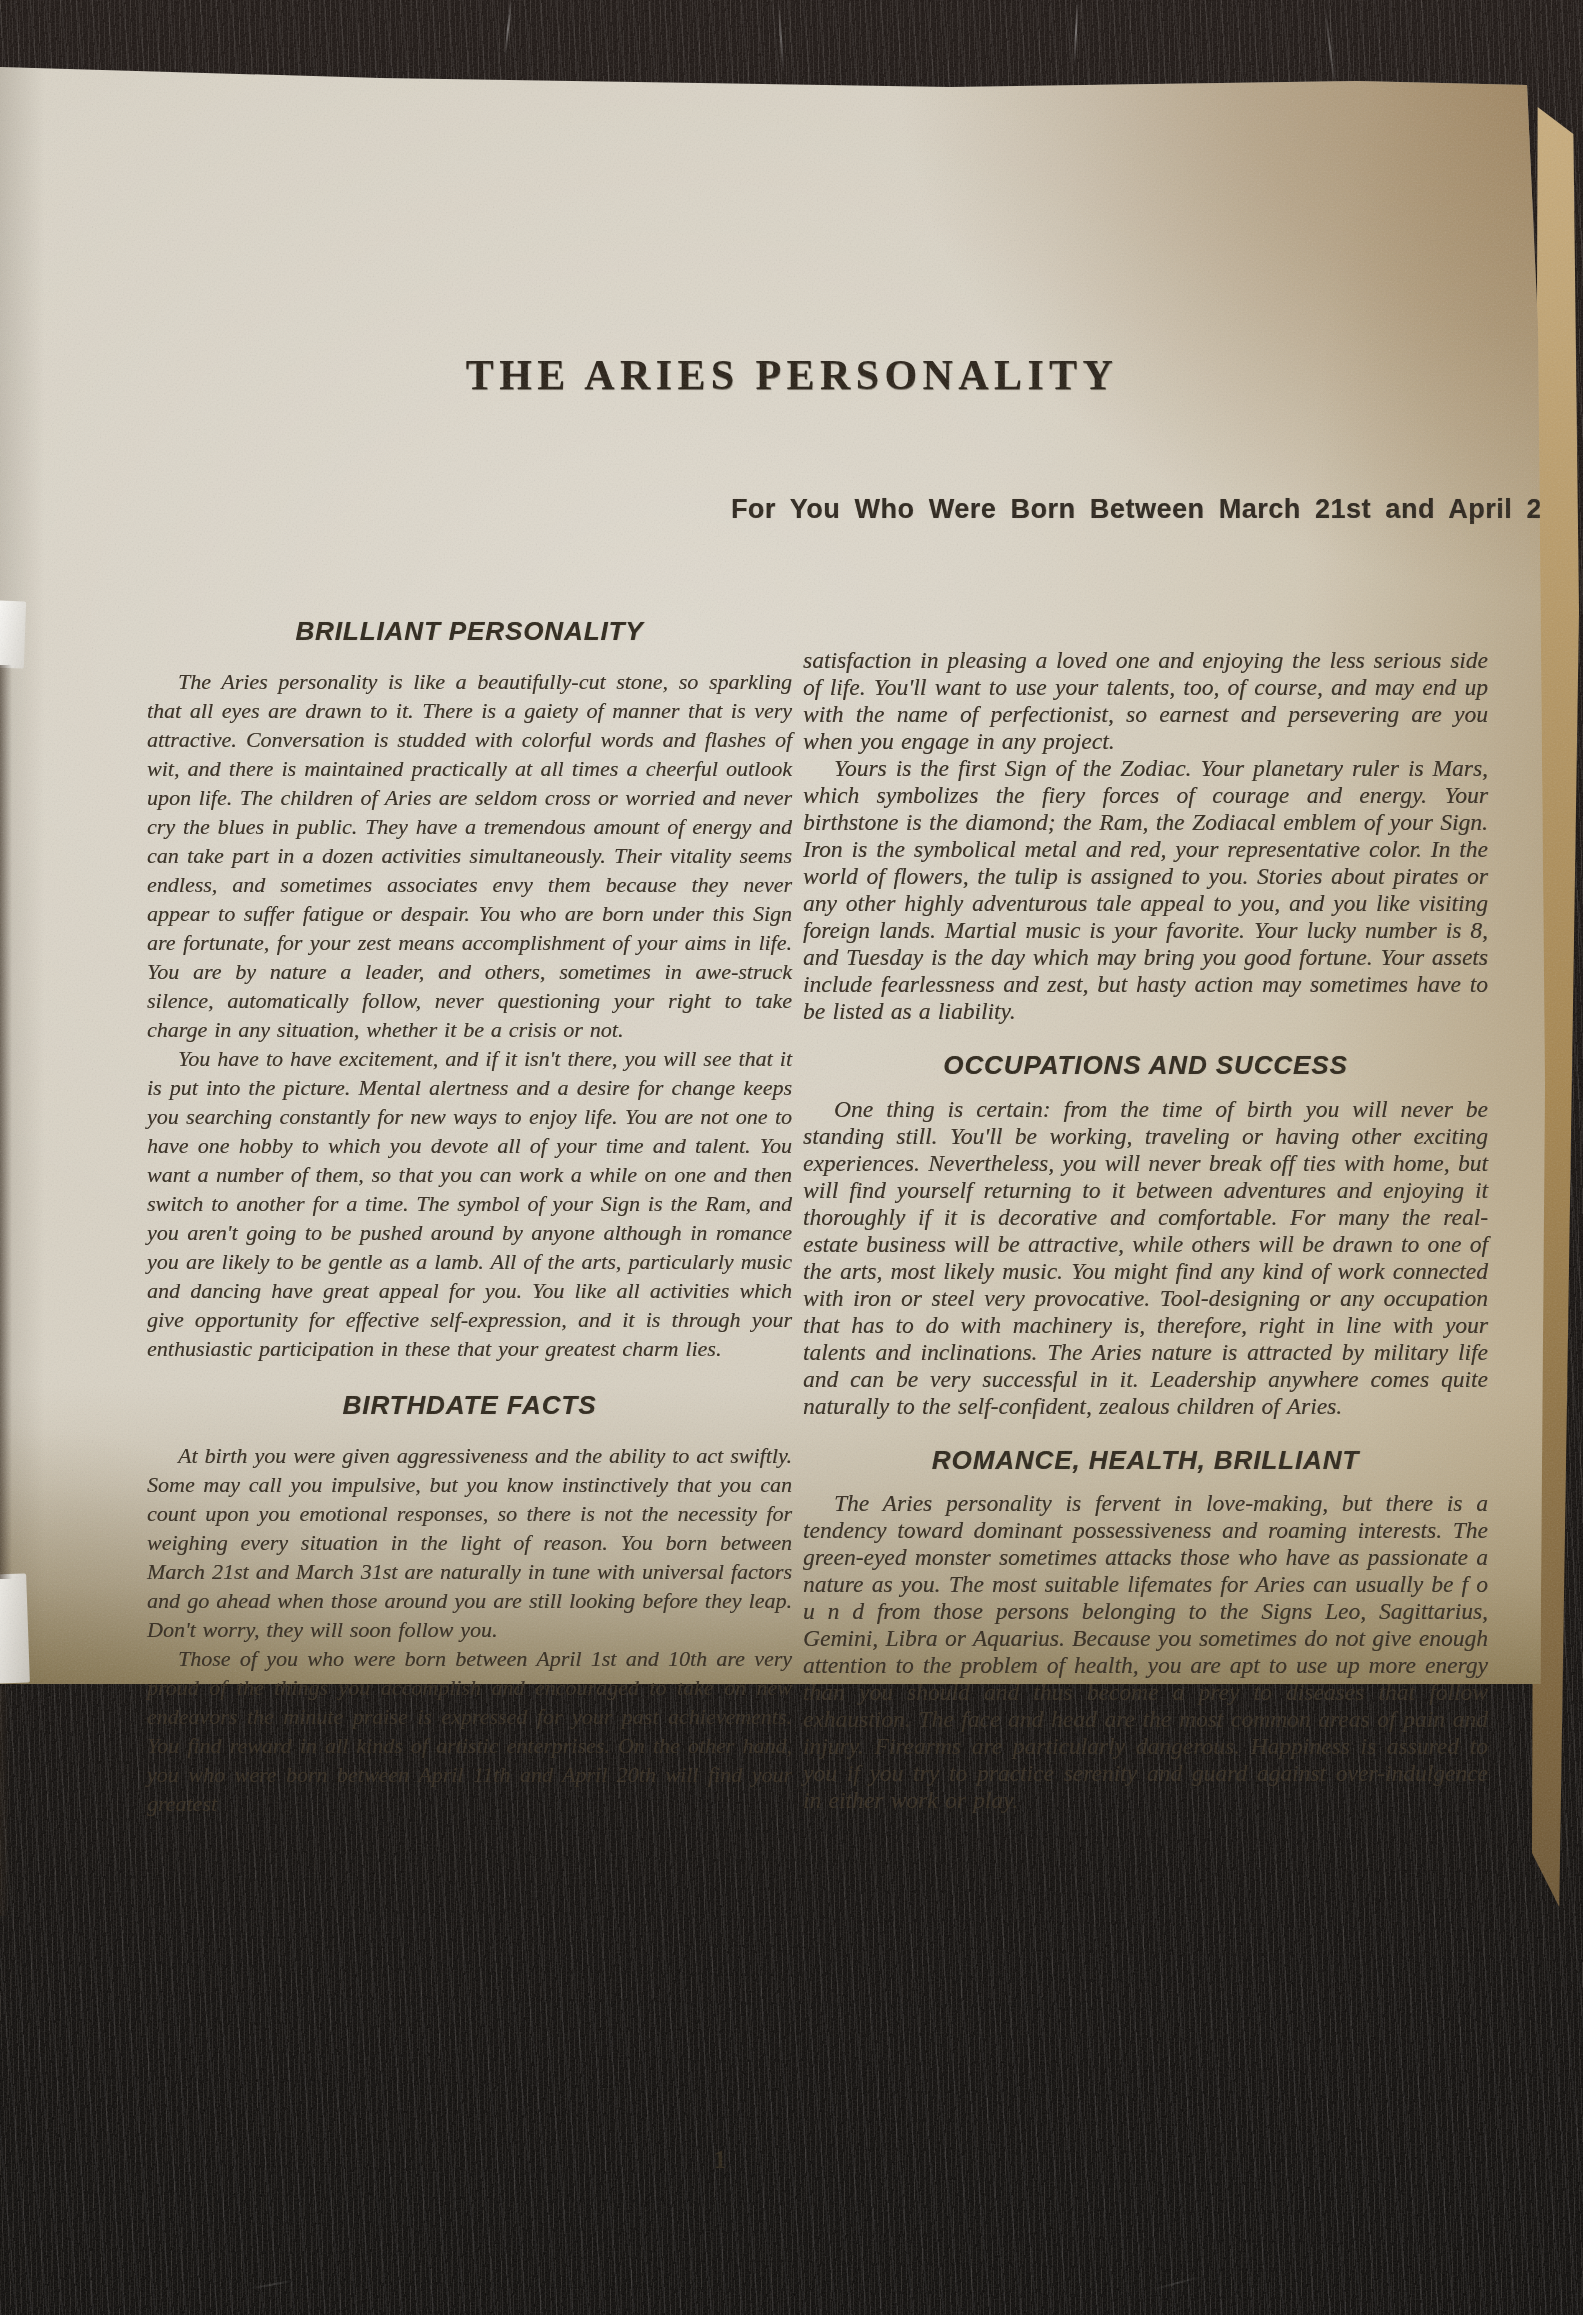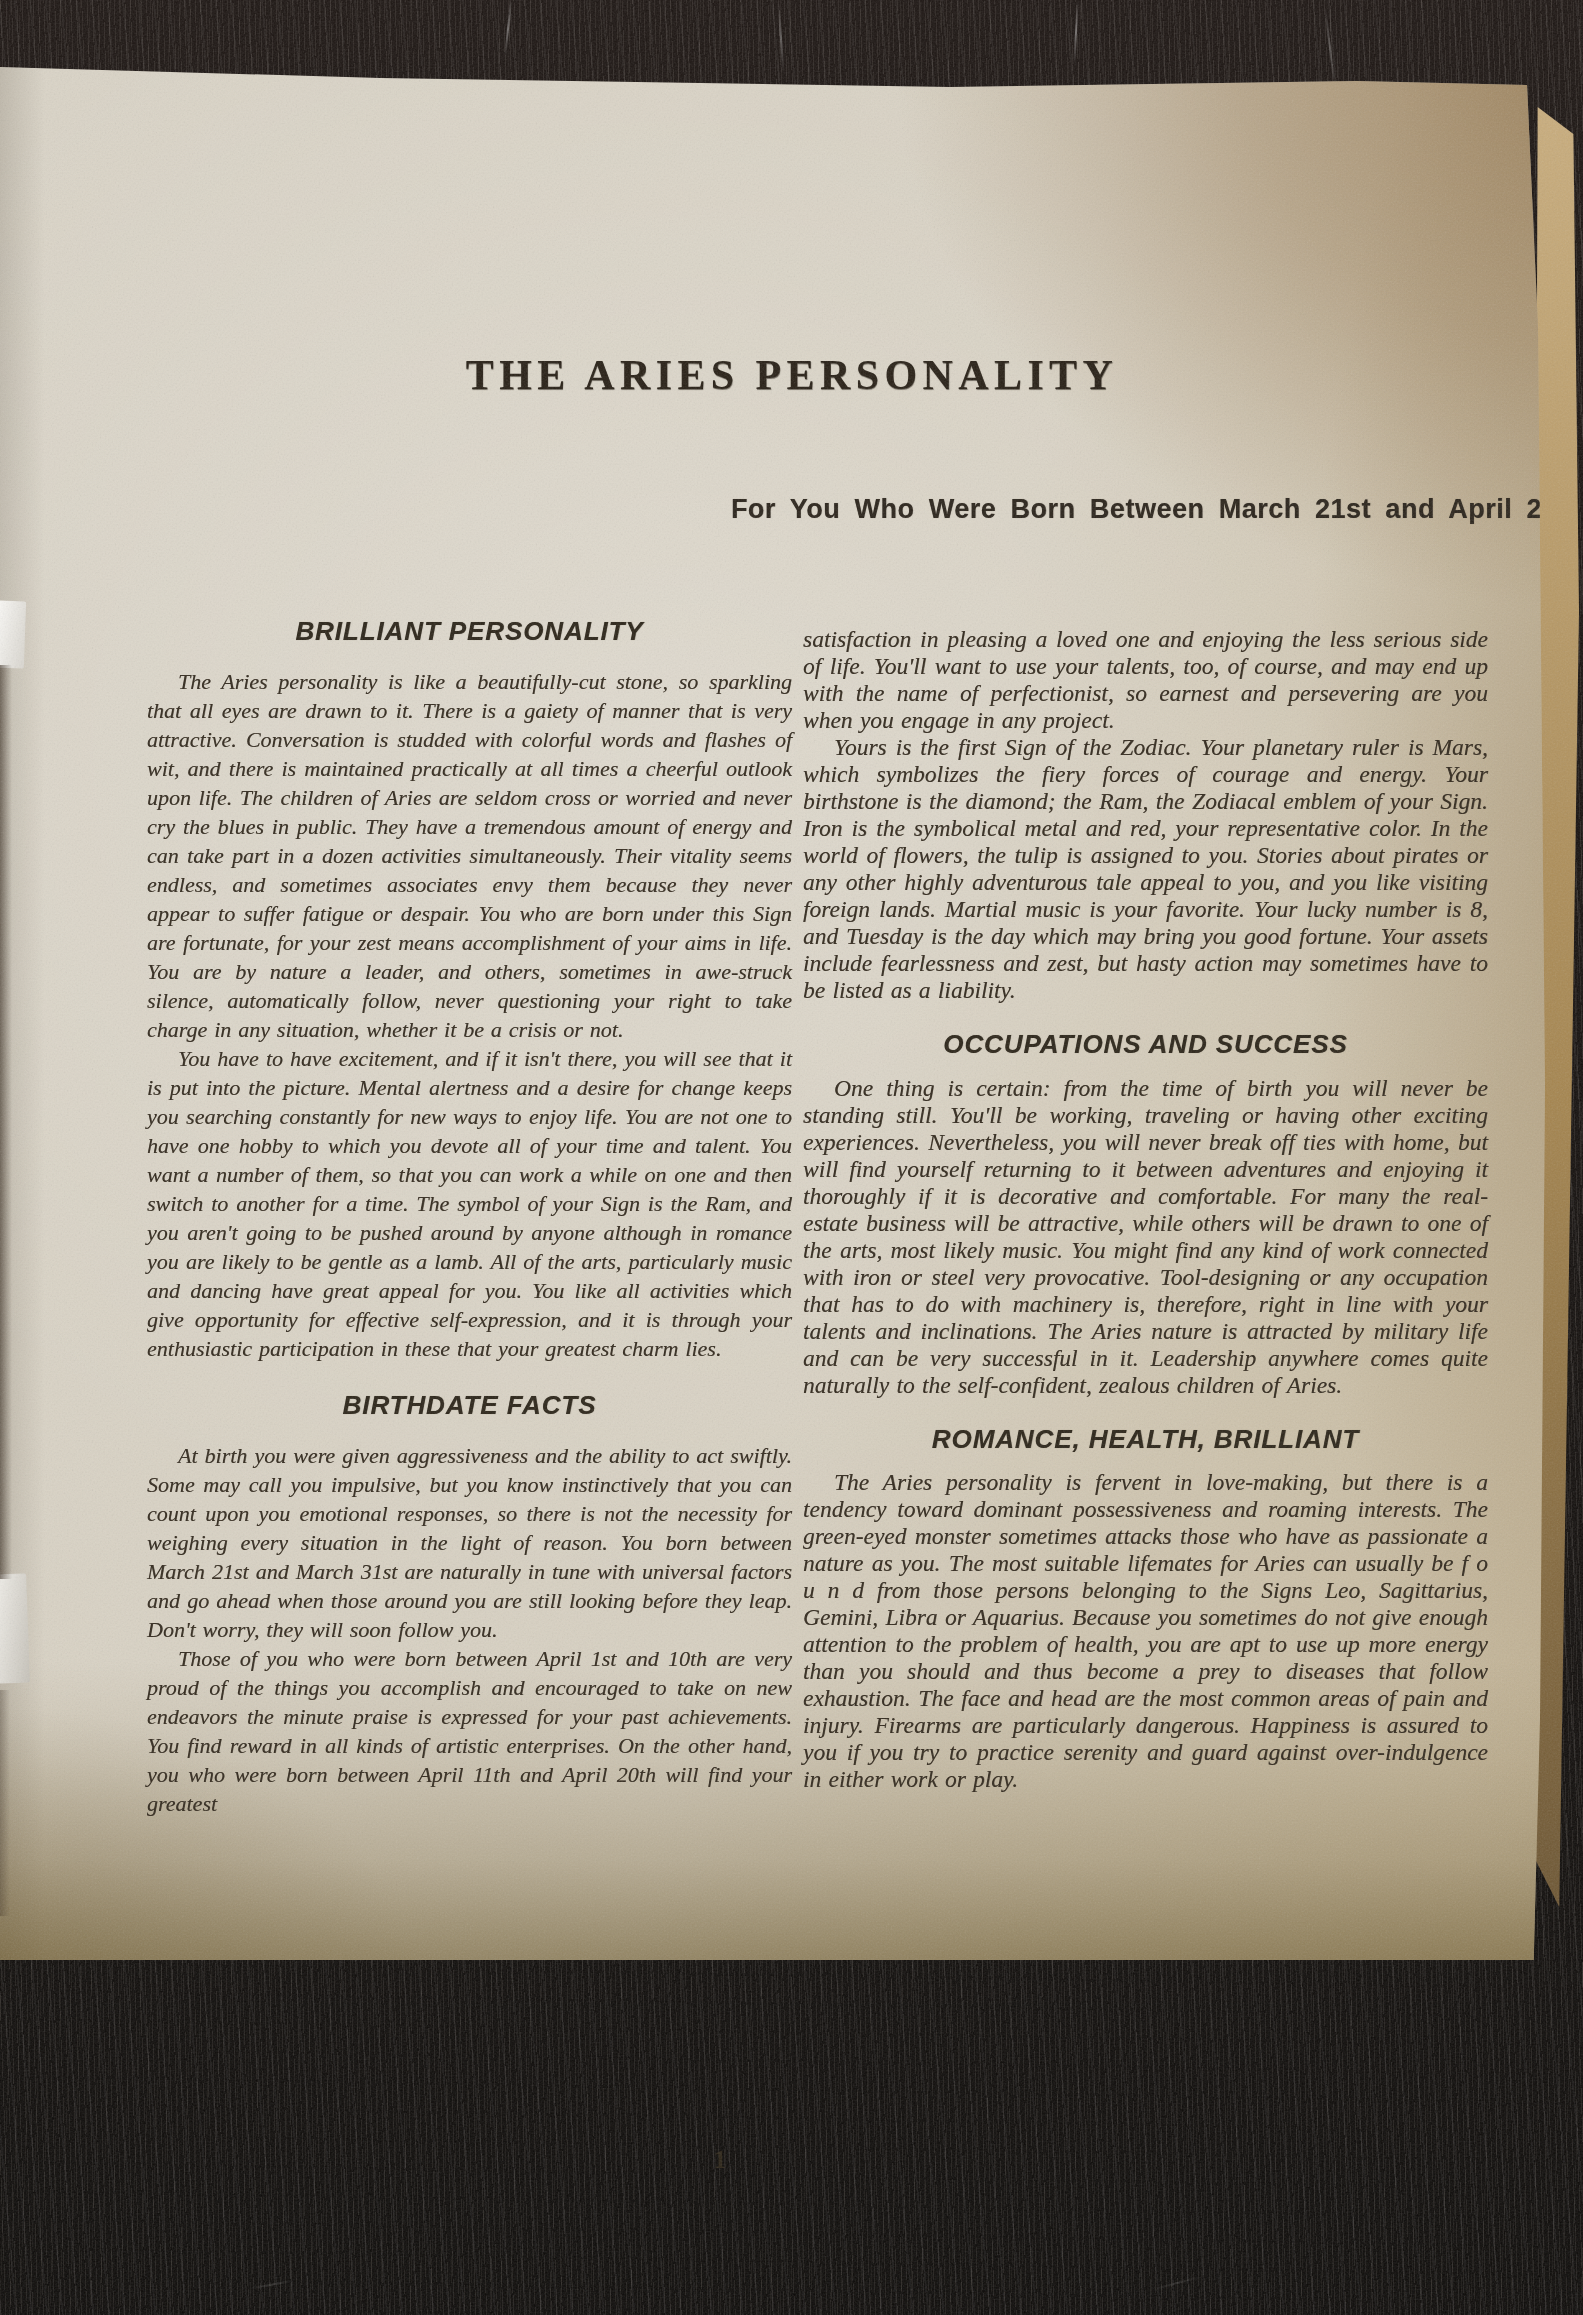--- a/index.html
+++ b/index.html
@@ -26,21 +26,21 @@
 
   
   .underpage{
     position:absolute;left:1532px;top:107px;width:47px;height:1800px;z-index:1;
     background:linear-gradient(to bottom,#c9ad7d,#a5854f 55%,#6d5633);
     clip-path:polygon(12% 0%, 88% 1.5%, 100% 28%, 58% 100%, 0% 97%);
   }
 
   
   .page{
-    position:absolute;left:0;top:0;width:1584px;height:1960px;z-index:2;
+    position:absolute;left:0;top:0;width:1584px;height:1684px;z-index:2;
     clip-path:polygon(0 67px,380px 78px,950px 87px,1357px 81px,1527px 85px,
       1538px 326px,1545px 1086px,1540px 1719px,1527px 2218px,
       1122px 2242px,995px 2251px,633px 2240px,389px 2234px,299px 2249px,109px 2243px,0 2256px);
     background:
       radial-gradient(905px 706px at 101% 3%, rgba(116,76,25,0.52), rgba(116,76,25,0.30) 40%, rgba(116,76,25,0.12) 62%, transparent 78%),
       radial-gradient(380px 1357px at 100% 45%, rgba(120,88,40,0.28), transparent 75%),
       linear-gradient(to top, rgba(104,85,40,0.62) 0, rgba(112,92,48,0.32) 100px, rgba(112,92,48,0.12) 199px, transparent 299px),
       radial-gradient(561px 389px at 0% 102%, rgba(105,85,45,0.42), transparent 75%),
       radial-gradient(75% 55% at 42% 38%, rgba(255,255,255,0.20), transparent 80%),
       linear-gradient(to right, rgba(70,60,45,0.18) 0, transparent 45px),
@@ -64,21 +64,21 @@
     font-family:"Liberation Serif", serif;font-weight:bold;font-size:42px;
     letter-spacing:5.4px;color:#271f15;text-shadow:0.4px 0.5px 0.8px rgba(39,31,21,.6);
   }
   .subtitle{
     position:absolute;top:494px;left:0;width:1584px;text-align:right;
     font-family:"Liberation Sans", sans-serif;font-weight:bold;font-size:27px;
     letter-spacing:0.5px;word-spacing:6.3px;color:#2a231a;text-shadow:0.3px 0.4px 0.7px rgba(42,35,26,.55);
   }
   .col{position:absolute;font-style:italic;}
   .col-left{left:147px;top:616px;width:645px;}
-  .col-right{left:803px;top:626px;width:685px;}
+  .col-right{left:803px;top:647px;width:685px;}
   h2{
     font-family:"Liberation Sans", sans-serif;font-weight:bold;font-size:26px;line-height:31px;
     text-align:center;letter-spacing:0.9px;margin:0 0 20px 0;color:#2b2418;
     text-shadow:0.3px 0.4px 0.7px rgba(43,36,24,.55);
   }
   section + section h2, .spaced h2{margin-top:27px;}
   p{
     margin:0;font-size:22px;line-height:29px;text-align:justify;text-indent:31px;
     word-spacing:1.4px;hyphens:auto;color:#32291d;
     text-shadow:0.3px 0.4px 0.6px rgba(50,41,29,.5);

